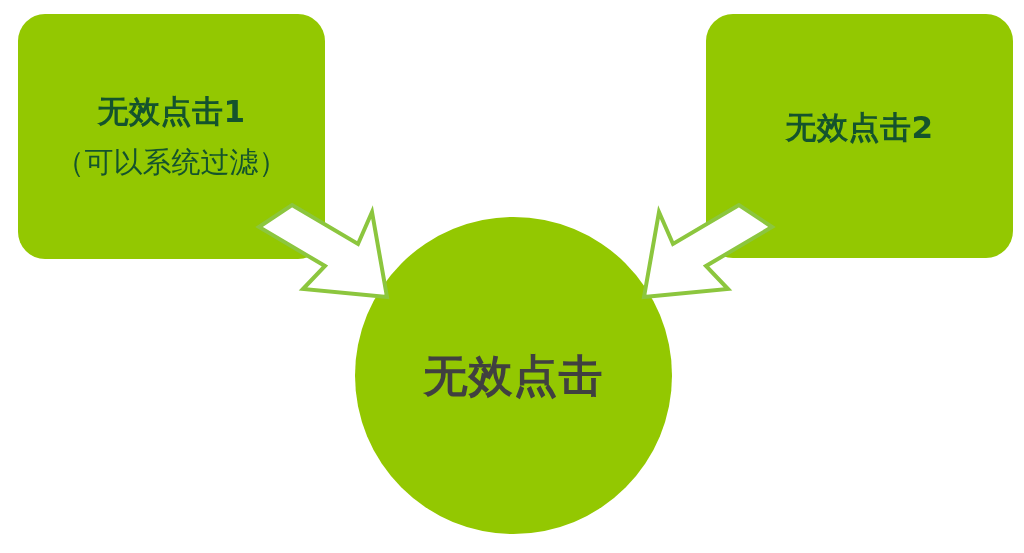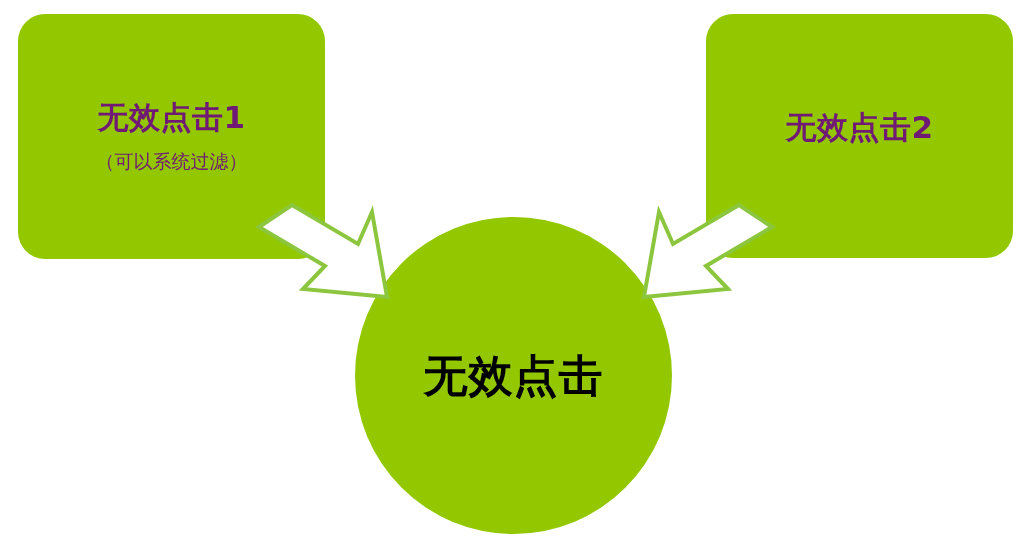--- a/index.html
+++ b/index.html
@@ -27,21 +27,21 @@
   .box {
     position: absolute;
     box-sizing: border-box;
     background: #93C801;
     border-radius: 27px;
     display: flex;
     flex-direction: column;
     align-items: center;
     justify-content: center;
     text-align: center;
-    color: #701a75;
+    color: #14532d;
   }
   #box-left {
     left: 18px;
     top: 14px;
     width: 307px;
     height: 245px;
   }
   #box-right {
     left: 706px;
     top: 14px;
@@ -51,21 +51,21 @@
 
   .box-title {
     font-size: 31px;
     font-weight: bold;
     line-height: 1.15;
     letter-spacing: 0.5px;
     margin: 0 0 16px 0;
     white-space: nowrap;
   }
   .box-sub {
-    font-size: 19px;
+    font-size: 29px;
     font-weight: normal;
     line-height: 1.15;
     margin: 0;
     white-space: nowrap;
   }
 
   
   #circle {
     position: absolute;
     left: 355px;
@@ -74,21 +74,21 @@
     height: 317px;
     border-radius: 50%;
     background: #93C801;
     display: flex;
     align-items: center;
     justify-content: center;
   }
   #circle-label {
     font-size: 44px;
     font-weight: bold;
-    color: #000000;
+    color: #404040;
     letter-spacing: 1px;
     line-height: 1;
     white-space: nowrap;
   }
 
   
   #arrows {
     position: absolute;
     left: 0;
     top: 0;

